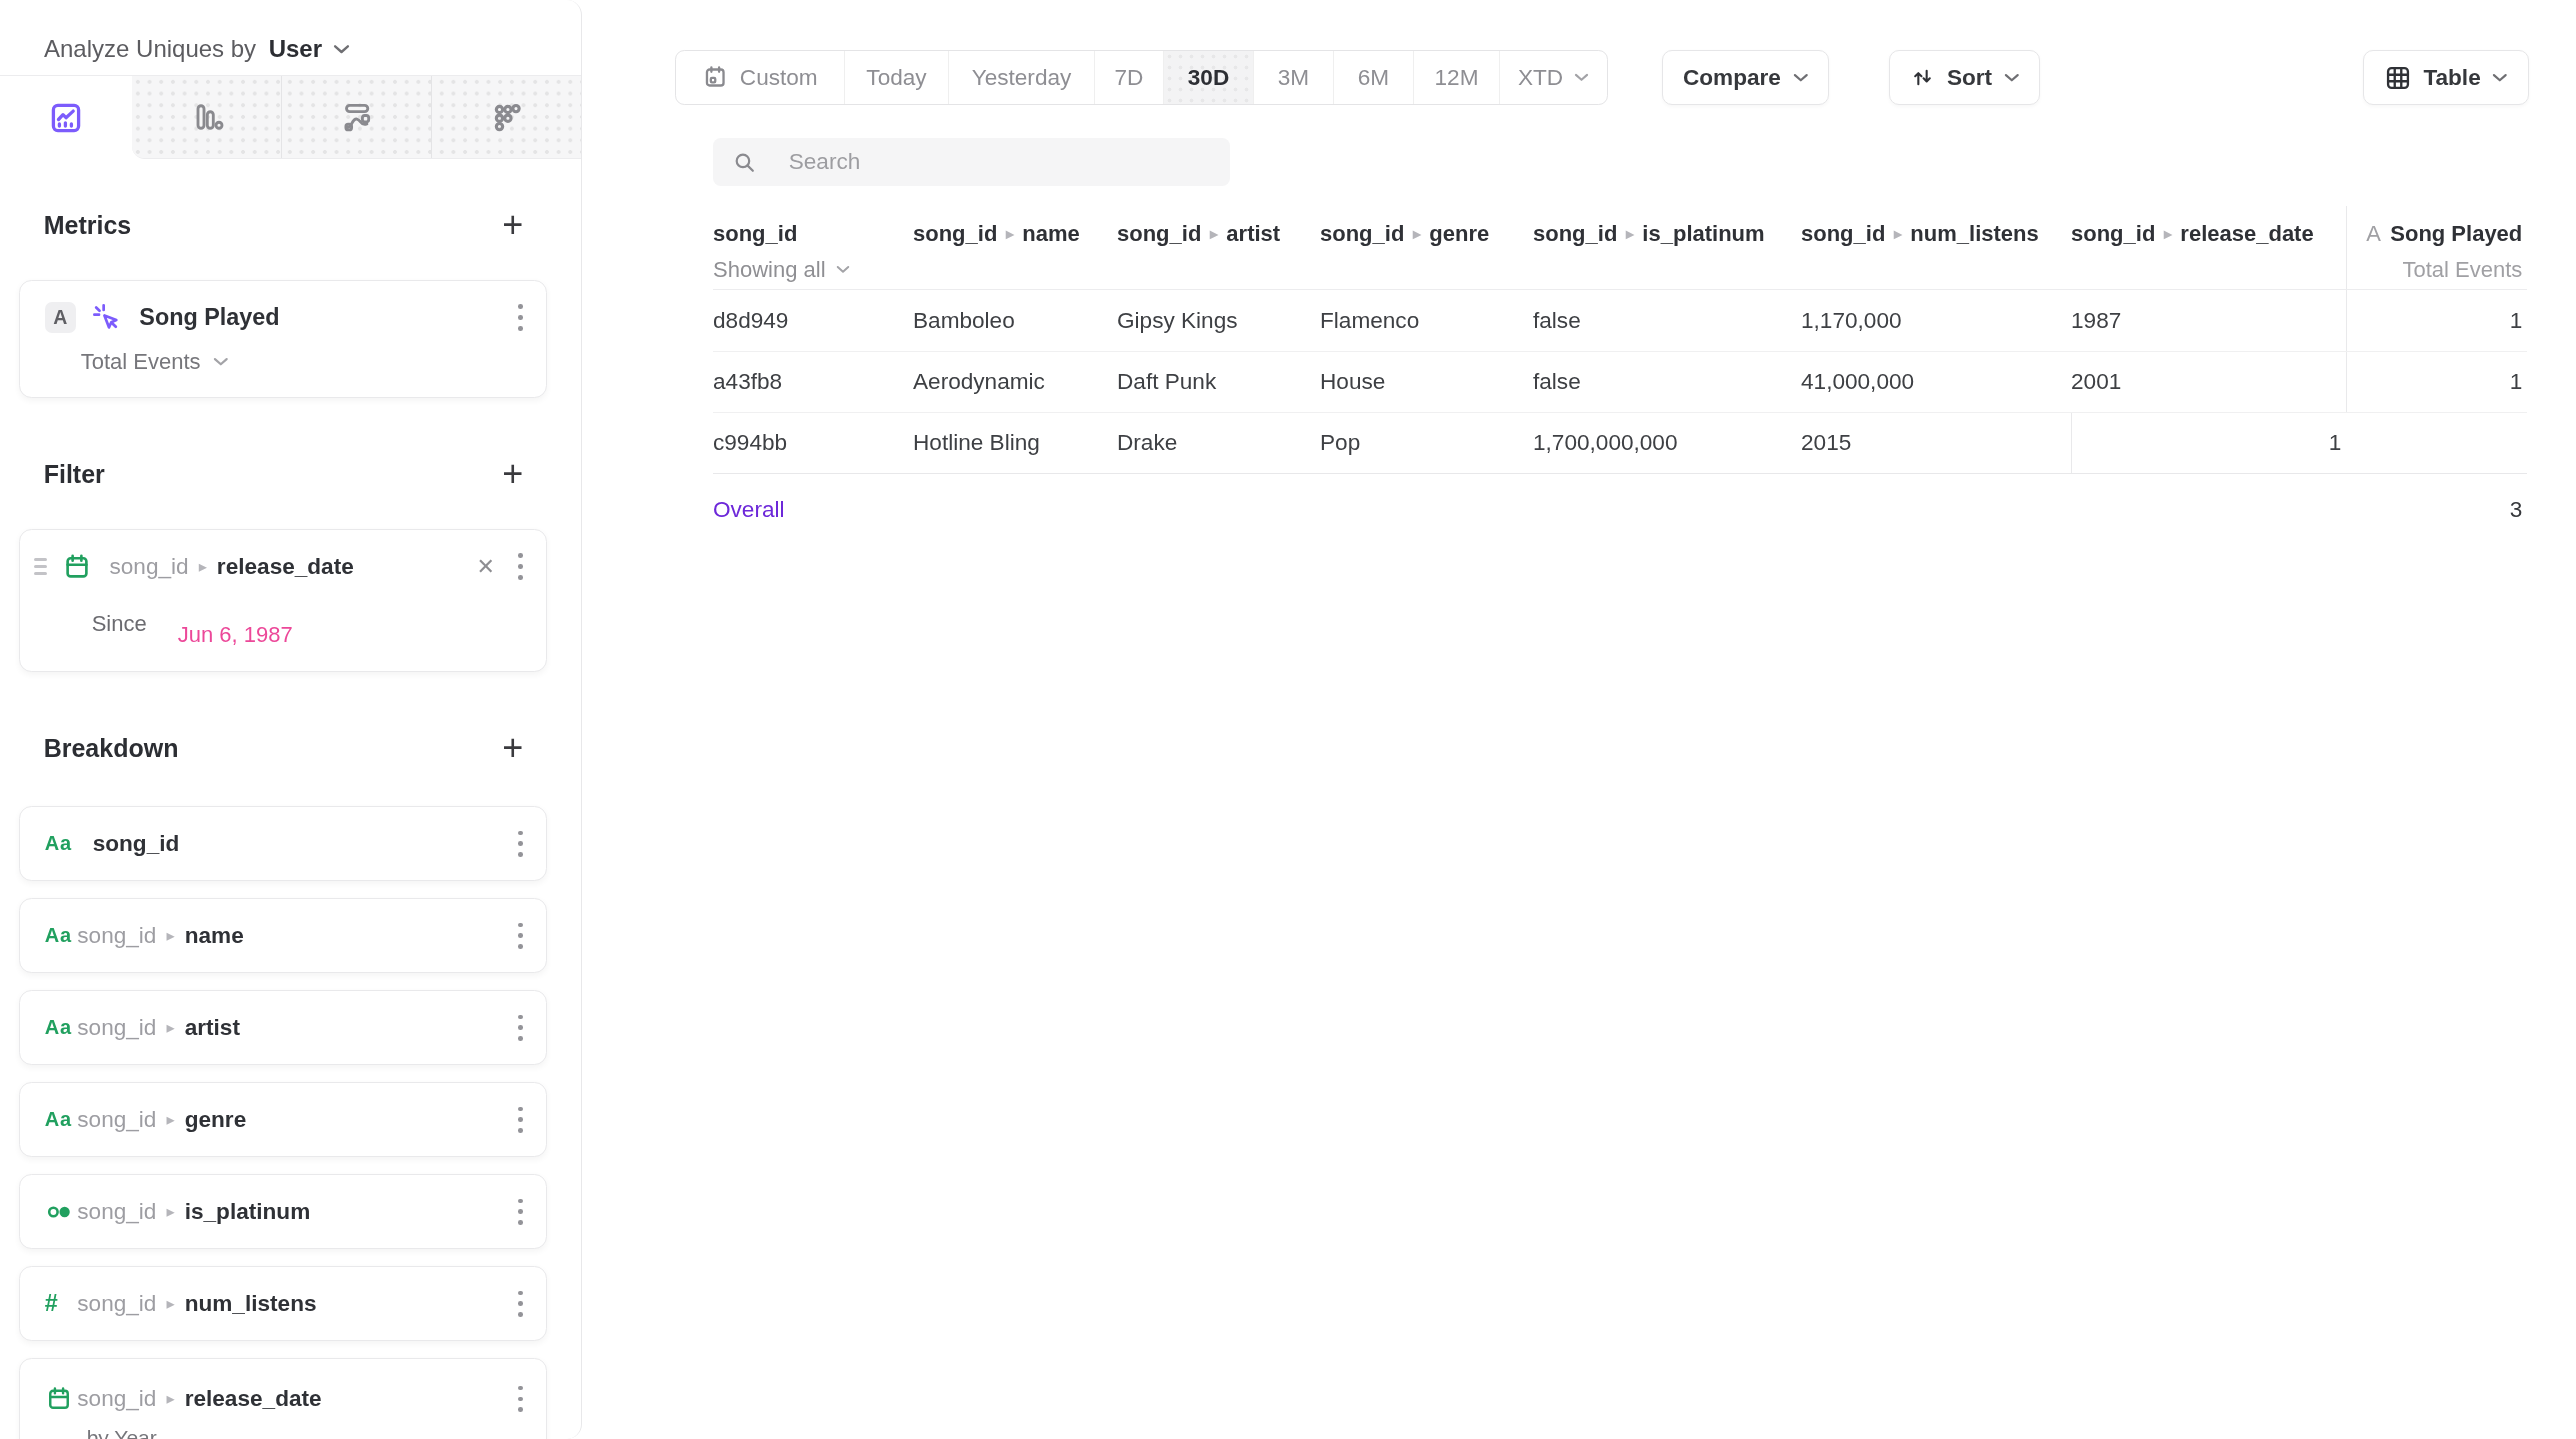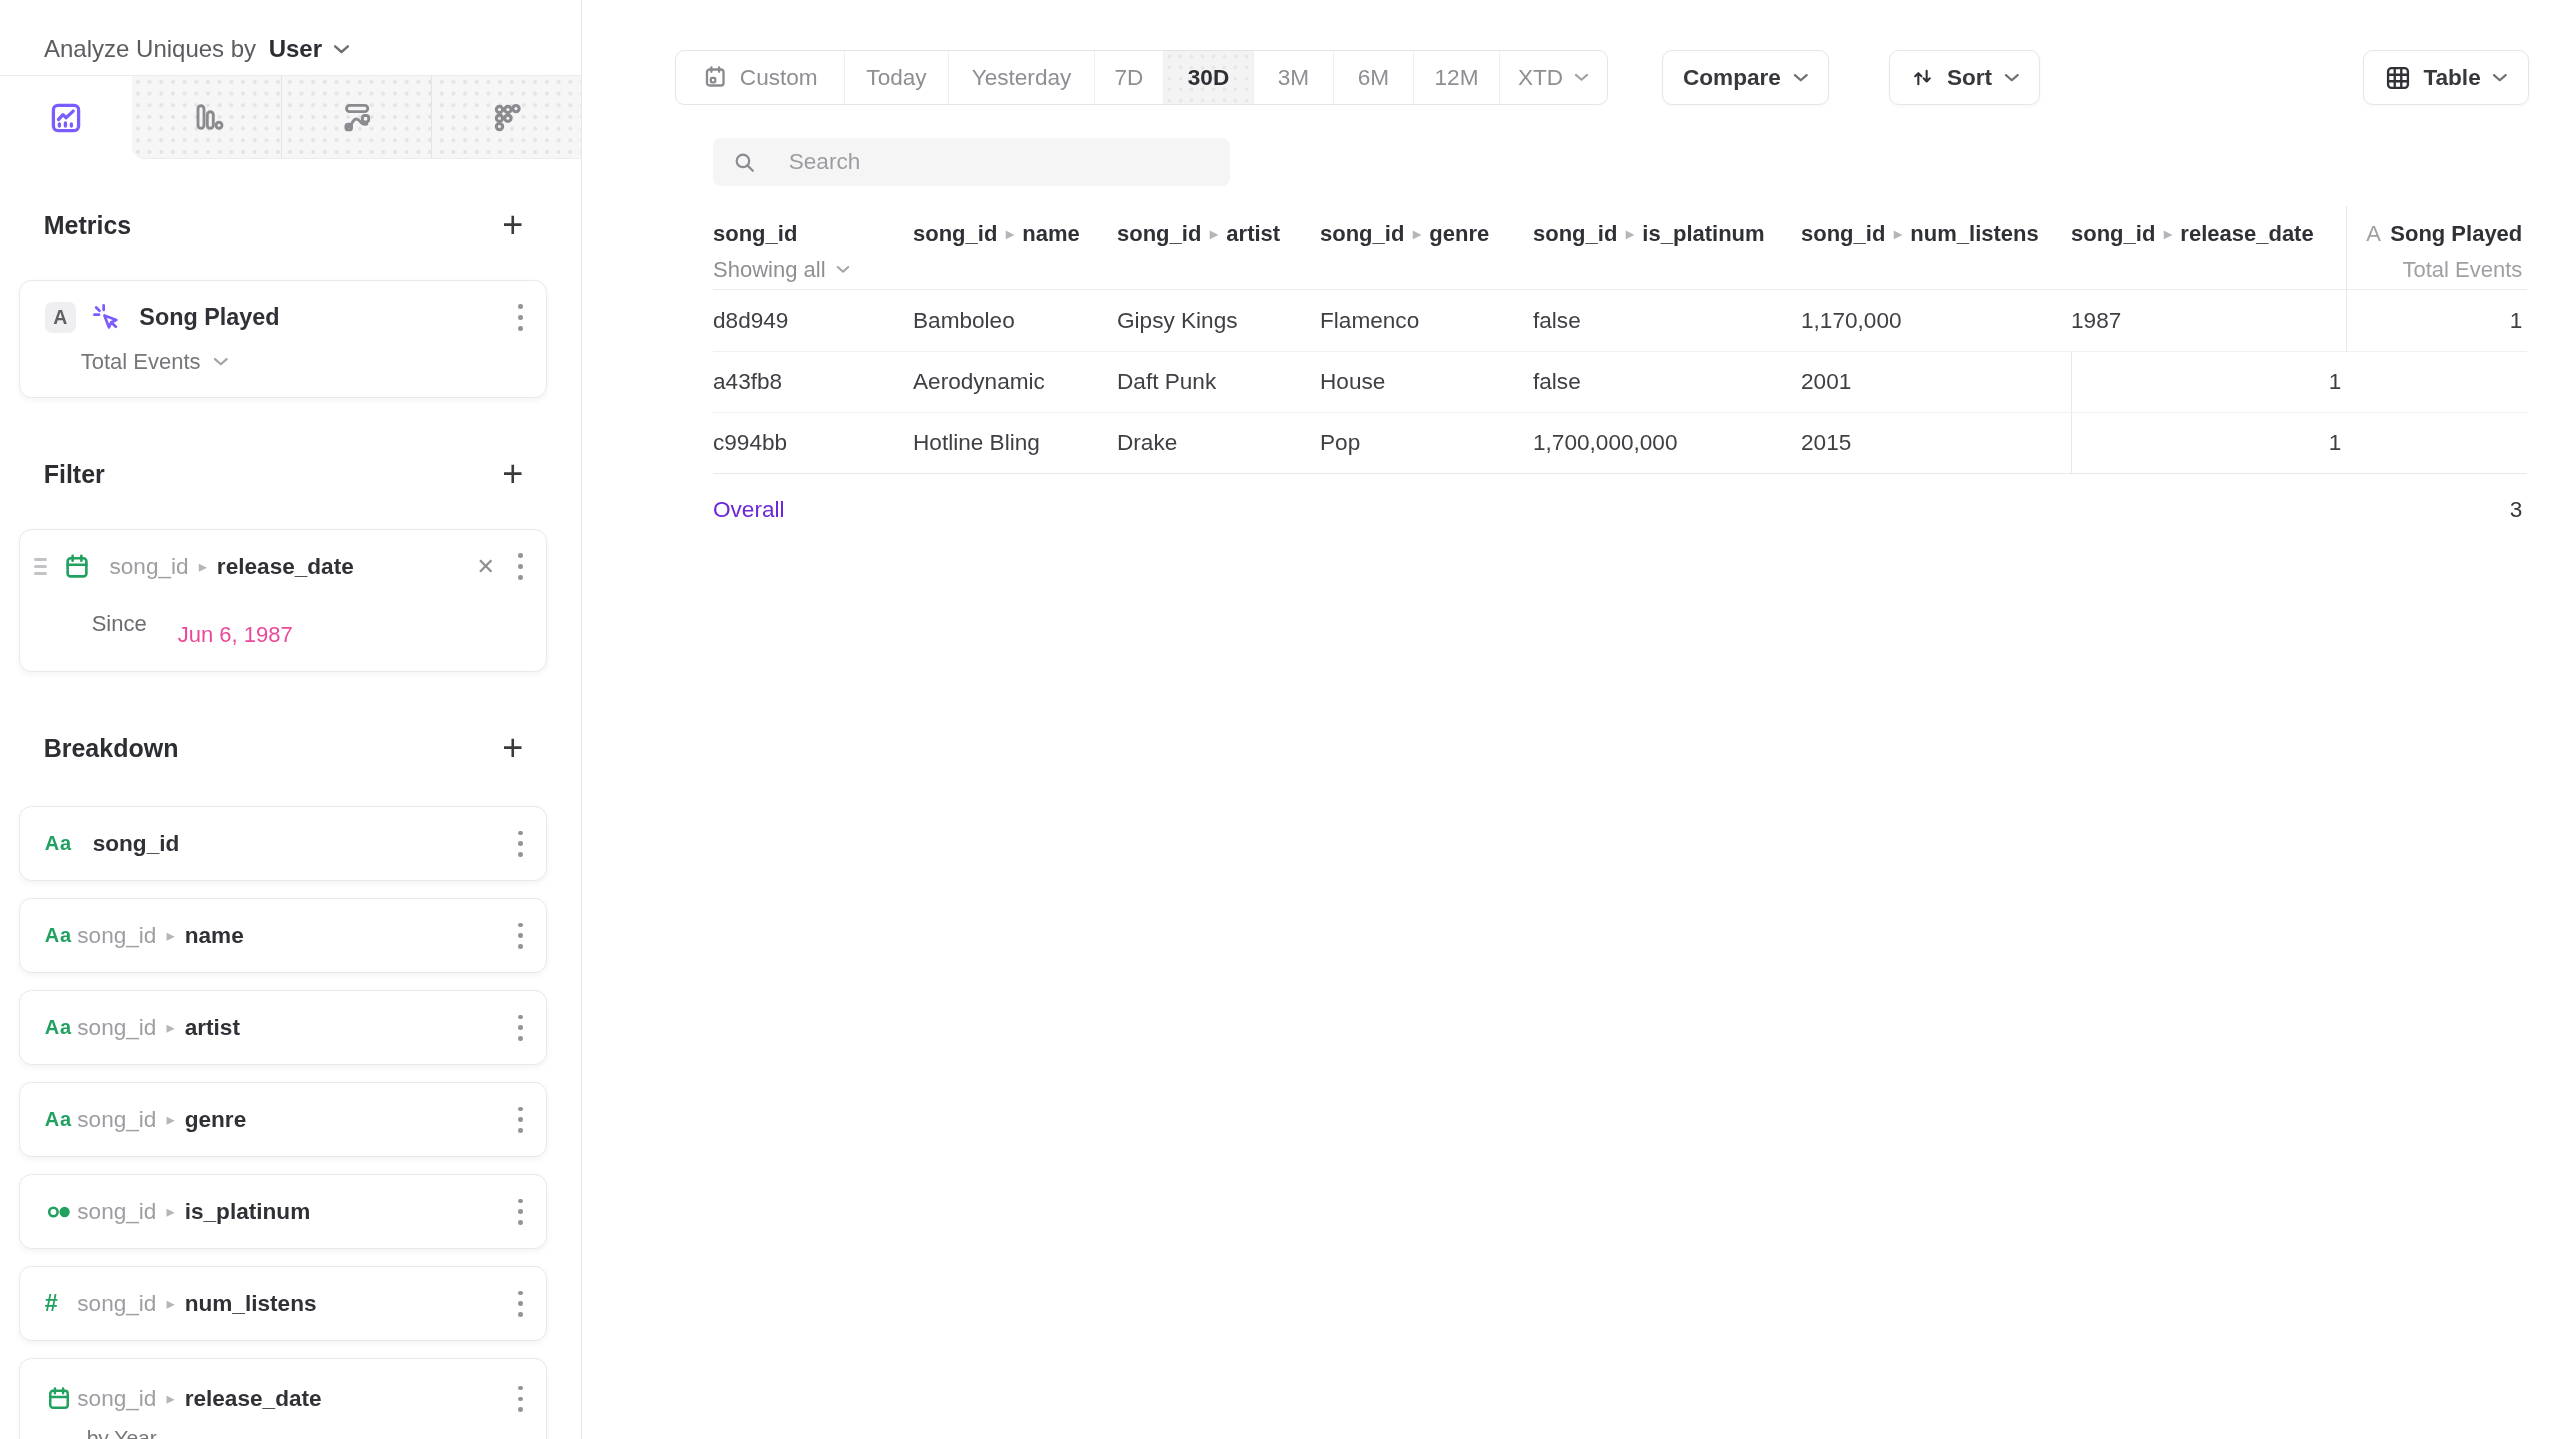--- a/index.html
+++ b/index.html
@@ -11,20 +11,21 @@
     overflow: hidden;
   }
   .app { display: flex; width: 2576px; height: 1439px; }
 
   
   .sidebar {
     width: 582px; height: 100%;
     border-right: 1.6px solid #e8e8ea;
     background: #fff;
     flex: none;
+    border-radius: 15px;
   }
   .sidebar-header {
     display: flex; align-items: center;
     padding: 23.4px 0 0 44px; height: 75px;
   }
   .analyze-label { font-size: 24px; color: #5c5c60; }
   .user-picker { display: flex; align-items: center; gap: 11px; margin-left: 12.5px; cursor: pointer; background: none; border: none; font-family: inherit; }
   .user-picker .val { font-size: 24px; font-weight: 700; color: #2c2e33; }
 
   .chev { flex: none; }
@@ -586,20 +587,21 @@
         <div class="cell">1987</div>
         <div class="cell metric-col col-divider">1</div>
       </div>
 
       <div class="tgrid trow">
         <div class="cell">a43fb8</div>
         <div class="cell">Aerodynamic</div>
         <div class="cell">Daft Punk</div>
         <div class="cell">House</div>
         <div class="cell">false</div>
+        <div class="cell">41,000,000</div>
         <div class="cell">2001</div>
         <div class="cell metric-col col-divider">1</div>
       </div>
 
       <div class="tgrid trow">
         <div class="cell">c994bb</div>
         <div class="cell">Hotline Bling</div>
         <div class="cell">Drake</div>
         <div class="cell">Pop</div>
         <div class="cell">1,700,000,000</div>

